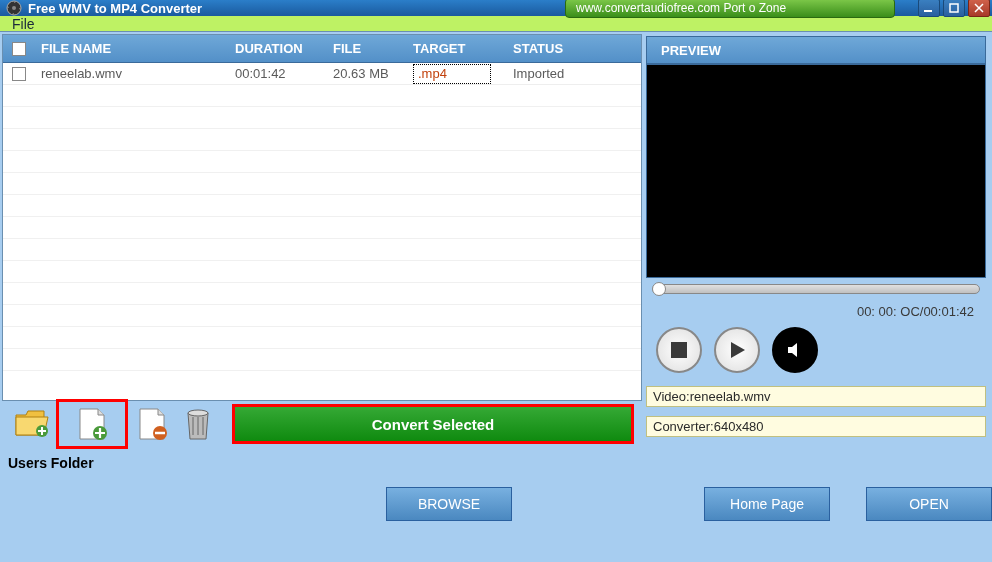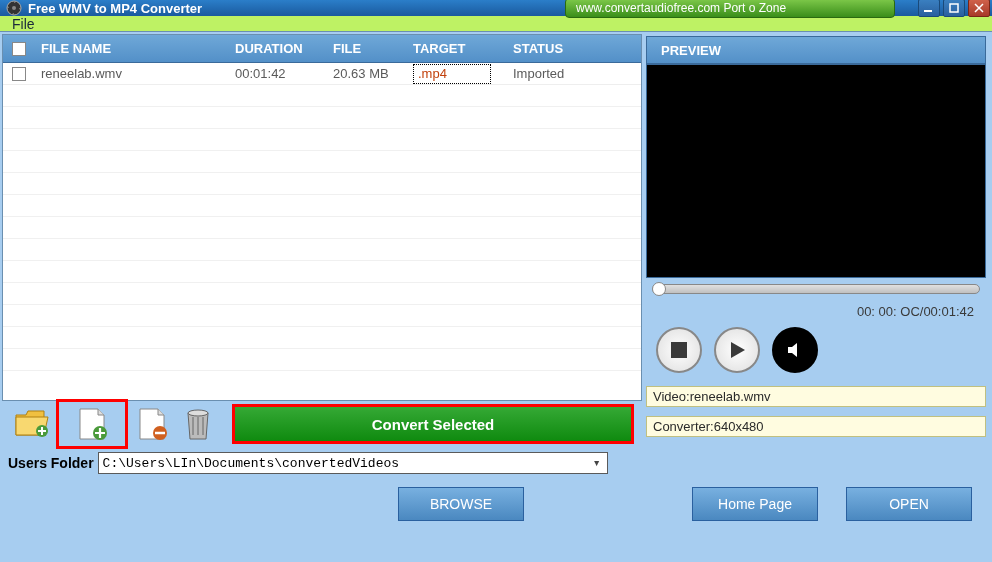--- a/index.html
+++ b/index.html
@@ -245,22 +245,22 @@
   padding: 0 4px;
   position: relative;
 }
 .output-path .dropdown-arrow {
   position: absolute;
   right: 6px;
   color: #444;
 }
 .bottom-buttons {
   display: flex;
-  padding: 10px 20px;
-  gap: 28px;
+  padding: 10px 0;
+  gap: 36px;
 }
 .spacer-left { width: 350px; }
 .bbtn {
   width: 126px;
   height: 34px;
   background: linear-gradient(#78b0e0, #4a88c0);
   border: 1px solid #2a609f;
   color: #fff;
   font-size: 14px;
   display: flex;
@@ -419,24 +419,20 @@
       <span class="label">Video:</span><span>reneelab.wmv</span>
     </div>
     <div class="info-row">
       <span class="label">Converter:</span><span>640x480</span>
     </div>
   </div>
 </div>
 
 <div class="output-row">
   <span class="output-label">Users Folder</span>
-  <div class="output-path">
-    <span>C:\Users\LIn\Documents\convertedVideos</span>
-    <span class="dropdown-arrow">▾</span>
-  </div>
 </div>
 
 <div class="bottom-buttons">
   <div class="spacer-left"></div>
   <div class="bbtn">BROWSE</div>
   <div class="bbtn home">Home Page</div>
   <div class="bbtn">OPEN</div>
 </div>
 
 </body></html>

